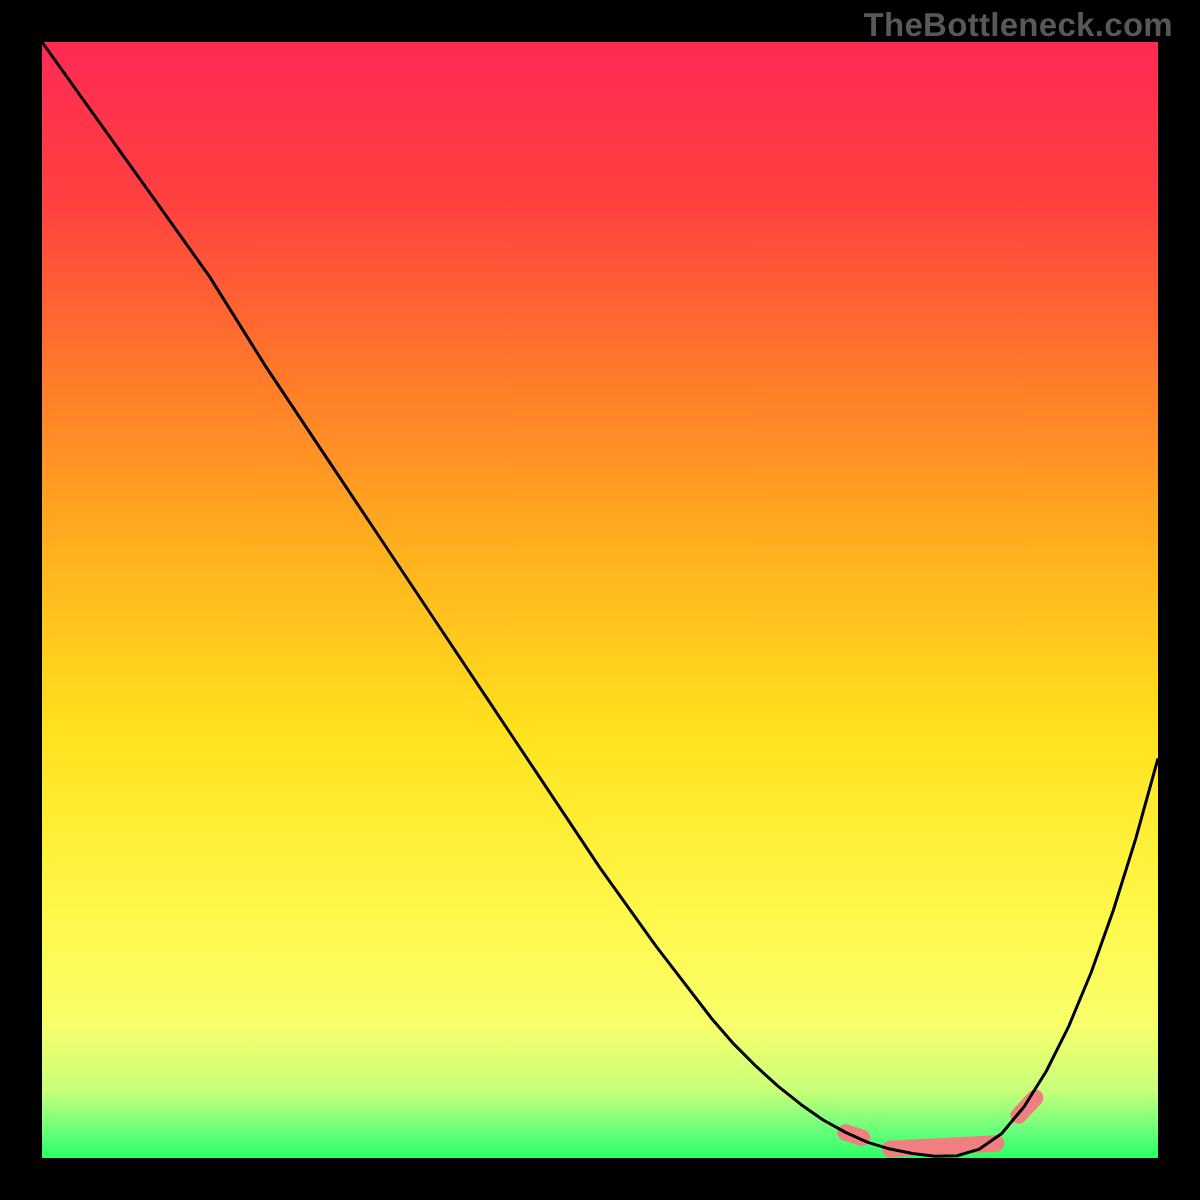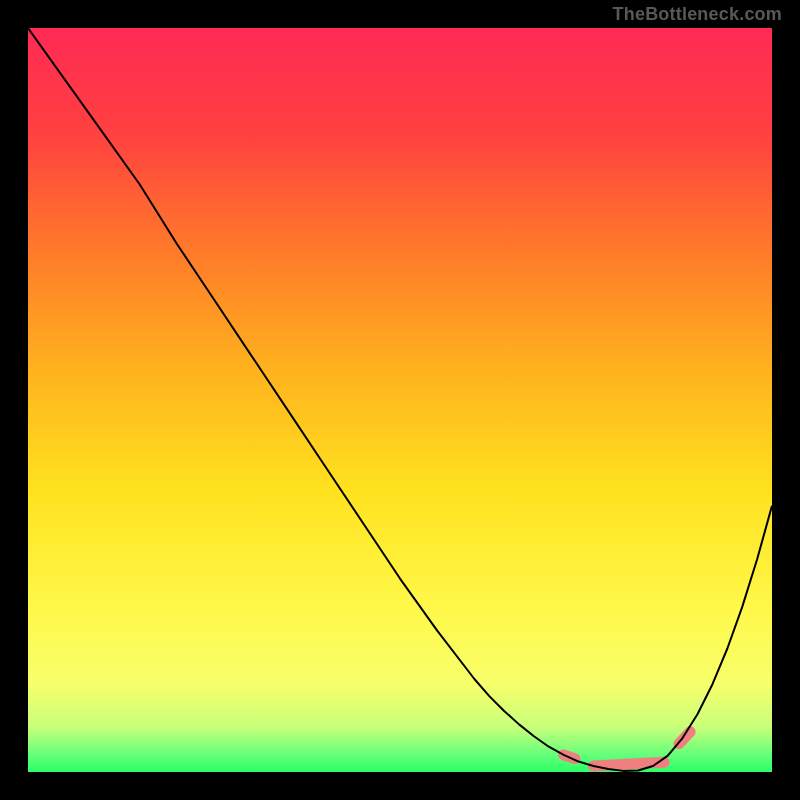--- a/index.html
+++ b/index.html
@@ -8,21 +8,21 @@
     position: relative;
     width: 800px;
     height: 800px;
     background: #000;
   }
   .watermark {
     position: absolute;
     top: 4px;
     right: 18px;
     font-family: Arial, Helvetica, sans-serif;
-    font-size: 18px;
+    font-size: 22px;
     font-weight: bold;
     color: #58585a;
     letter-spacing: 0.2px;
   }
   .plot {
     position: absolute;
     left: 28px;
     top: 28px;
     width: 744px;
     height: 744px;

